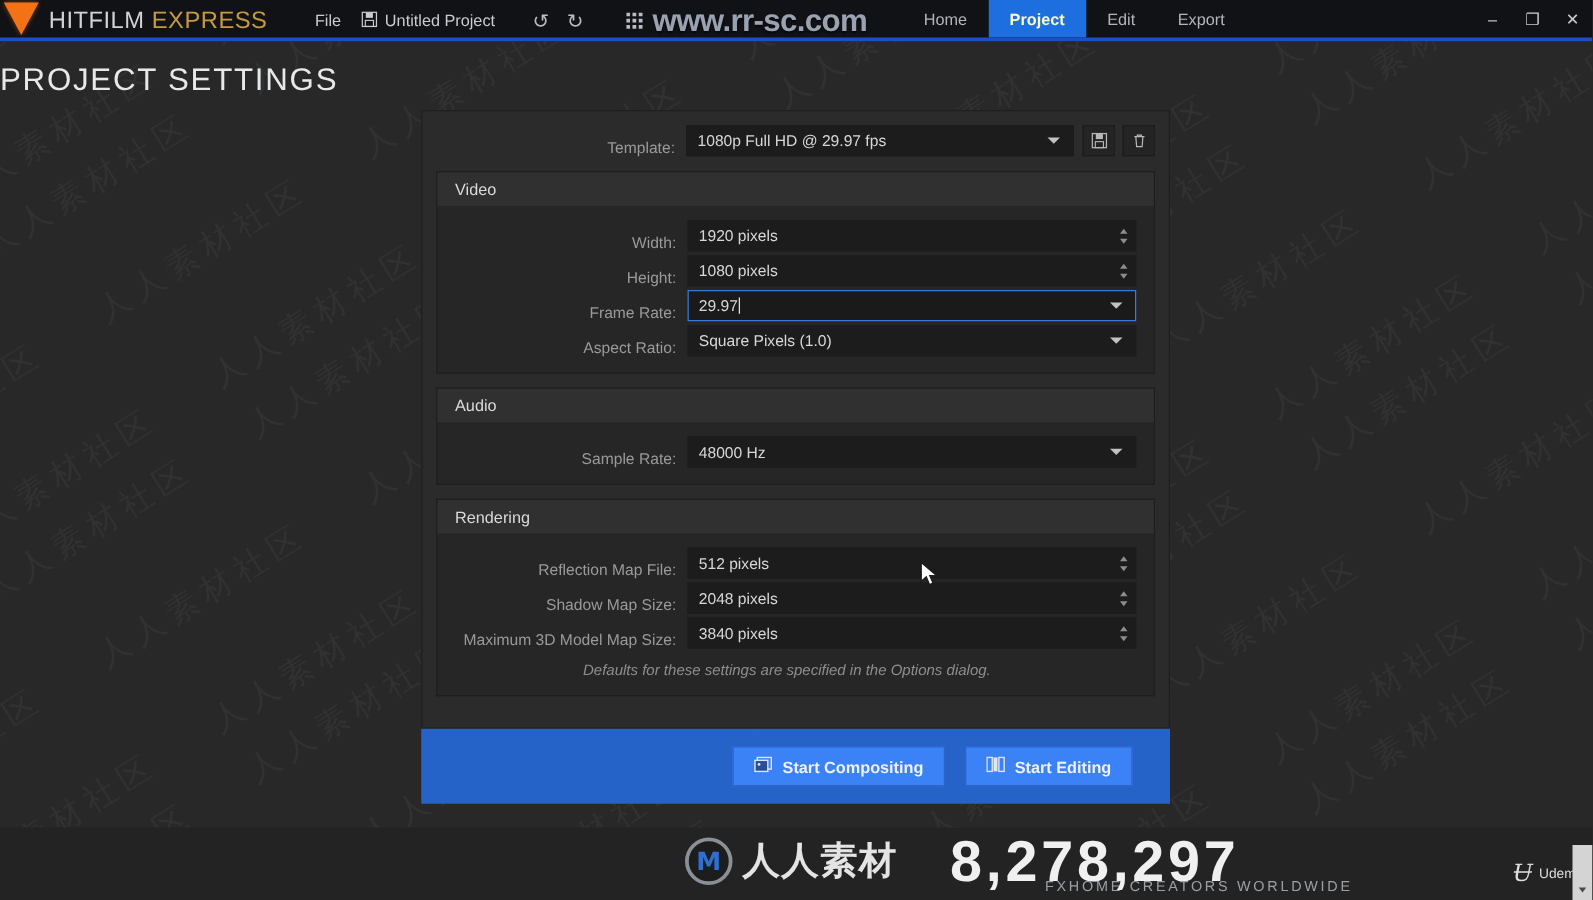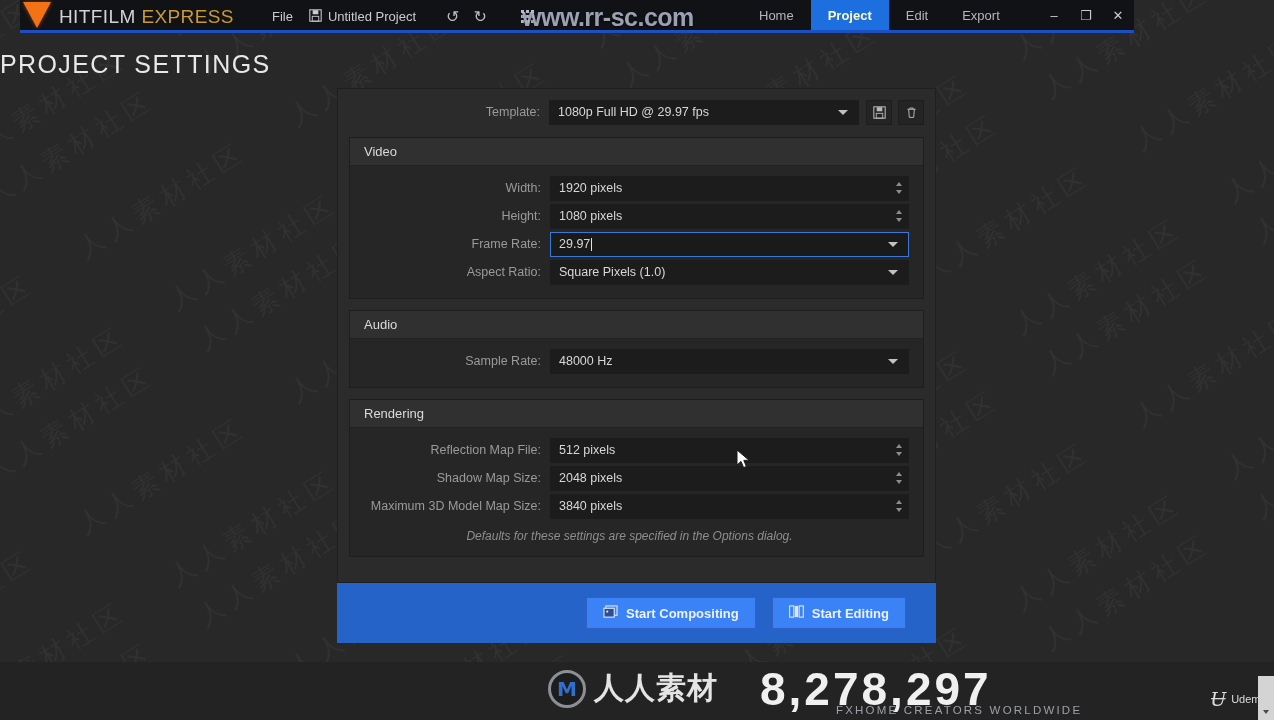--- a/index.html
+++ b/index.html
@@ -30,27 +30,26 @@
     font-family: "DejaVu Sans", sans-serif;
     transform: rotate(-32deg);
     transform-origin: left top;
     letter-spacing: 6px;
   }
 
   
   .titlebar {
     position: absolute;
     top: 0; left: 0;
-    width: 1114px;
+    width: 1274px;
     height: 33px;
     background: #111216;
     display: flex;
     align-items: center;
     z-index: 20;
-    margin-left: 20px;
   }
   .titlebar::after {
     content: "";
     position: absolute;
     left: 0; right: 0; bottom: 0;
     height: 3px;
     background: #1d4fc4;
   }
   .logo-tri {
     width: 0; height: 0;
@@ -167,21 +166,21 @@
     z-index: 10;
   }
   .dlg-body {
     background: #2b2b2b;
     border: 1px solid #1f1f1f;
     padding: 10px 11px 14px 11px;
   }
 
   .row {
     display: flex;
-    align-items: center;
+    align-items: flex-end;
     height: 26px;
     margin-bottom: 2px;
   }
   .row .lbl {
     width: 200px;
     text-align: right;
     padding-right: 9px;
     font-size: 12.5px;
     color: #9a9a9a;
   }

